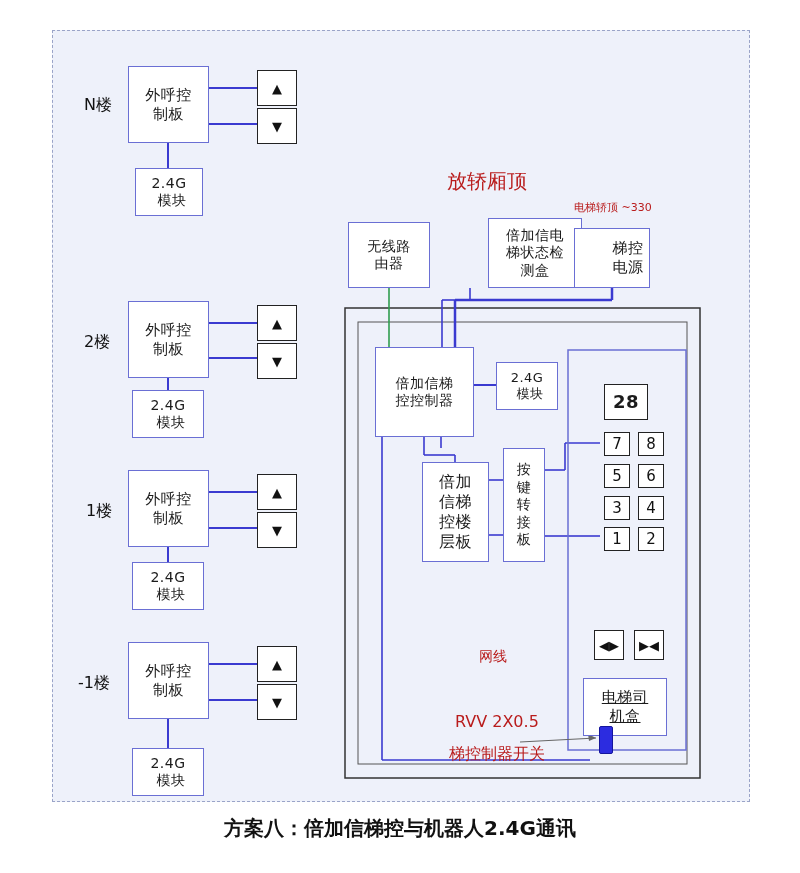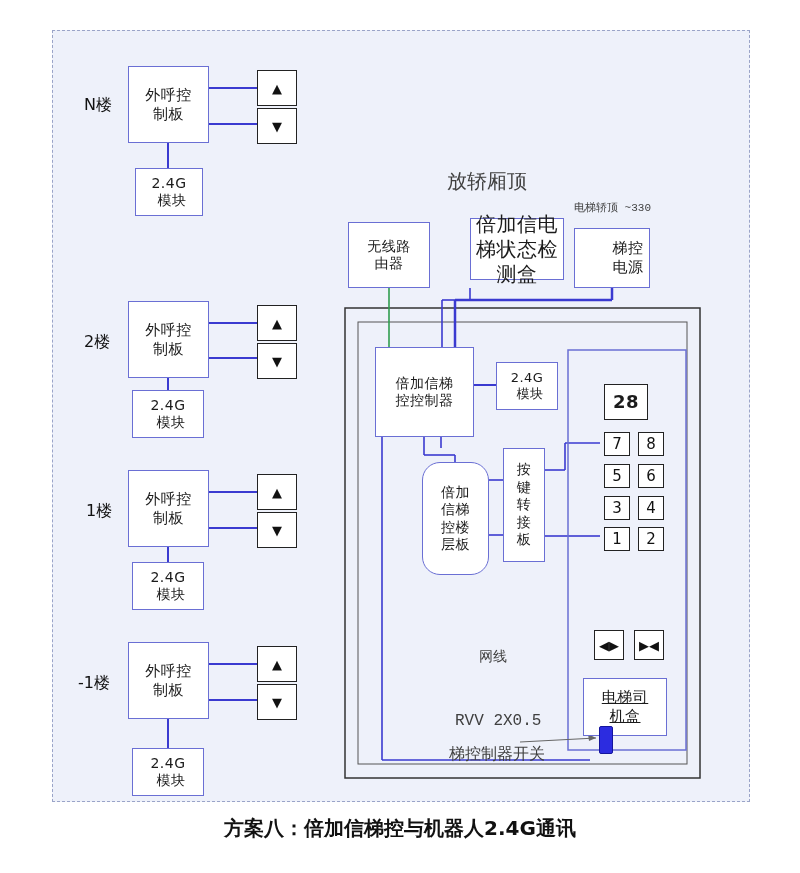--- a/index.html
+++ b/index.html
@@ -41,24 +41,23 @@
     justify-content: center;
     text-align: center;
     line-height: 1.25;
     font-size: 15px;
     letter-spacing: 0.5px;
   }
   .box.thin { border-width: 1px; text-align: right; }
   .box.black { border: 1.5px solid #222222; margin-top: 8px; }
   .txt {
     position: absolute;
-    color: #404040;
+    color: #b91c1c;
     font-size: 15px;
     white-space: pre;
-    font-family: Liberation Mono, monospace;
   }
   .txt.small { font-size: 16px; }
   .txt.tiny { font-size: 11px; }
   .txt.big { font-size: 20px; }
   .caption {
     position: absolute;
     left: 0;
     top: 815px;
     width: 800px;
     text-align: center;
@@ -203,32 +202,32 @@
   <div class="arrowbtn" style="left:257px; top:646px; width:40px; height:36px;">▲</div>
   <div class="arrowbtn" style="left:257px; top:684px; width:40px; height:36px;">▼</div>
   <div class="box thin" style="left:132px; top:748px; width:72px; height:48px; white-space:pre; font-size:14px;">2.4G
 模块</div>
 
   <div class="txt big" style="left:447px; top:168px;">放轿厢顶</div>
   <div class="txt tiny" style="left:574px; top:200px;">电梯轿顶 ~330</div>
 
   <div class="box" style="left:348px; top:222px; width:82px; height:66px; white-space:pre; font-size:14px;">无线路
 由器</div>
-  <div class="box" style="left:470px; top:218px; width:94px; height:62px; white-space:pre; font-size:20px;">倍加信电
+  <div class="box" style="left:488px; top:218px; width:94px; height:70px; white-space:pre; font-size:14px;">倍加信电
 梯状态检
 测盒</div>
   <div class="box" style="left:574px; top:228px; width:76px; height:60px; white-space:pre; font-size:15px;padding-left:32px;">梯控
 电源</div>
 
   <div class="box" style="left:375px; top:347px; width:99px; height:90px; white-space:pre; font-size:14px;">倍加信梯
 控控制器</div>
   <div class="box thin" style="left:496px; top:362px; width:62px; height:48px; white-space:pre; font-size:13px;">2.4G
 模块</div>
 
-  <div class="box" style="left:422px; top:462px; width:67px; height:113px; white-space:pre; font-size:14px;border-radius:18px;">倍加
+  <div class="box" style="left:422px; top:462px; width:67px; height:100px; white-space:pre; font-size:16px;">倍加
 信梯
 控楼
 层板</div>
   <div class="box" style="left:503px; top:448px; width:42px; height:114px; white-space:pre; font-size:14px;">按
 键
 转
 接
 板</div>
 
   <div class="box black" style="left:604px; top:376px; width:44px; height:36px; font-size:18px; font-weight:bold;">28</div>

